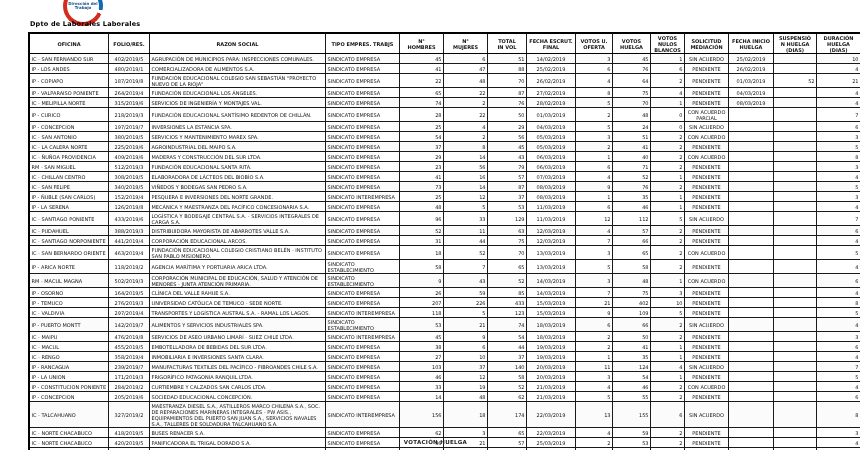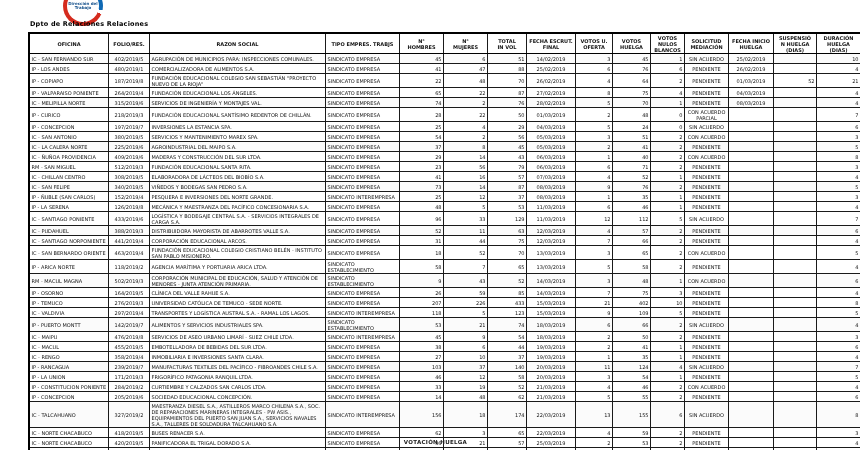--- a/index.html
+++ b/index.html
@@ -60,21 +60,21 @@
 <body>
 
 <div class="page">
 
   <div class="logo">
     <div class="inner">
       <span>Dirección del Trabajo</span>
     </div>
   </div>
 
-  <div class="dept-title">Dpto de Relaciones Relaciones</div>
+  <div class="dept-title">Dpto de Laborales Laborales</div>
 
   <table class="main">
     <thead>
       <tr>
           <th style="width: 75px;">OFICINA</th>
           <th style="width: 37px;">FOLIO/RES.</th>
           <th style="width: 172px;">RAZON SOCIAL</th>
           <th style="width: 70px;">TIPO EMPRES. TRABJS</th>
           <th style="width: 40px;">N°
 HOMBRES</th>

